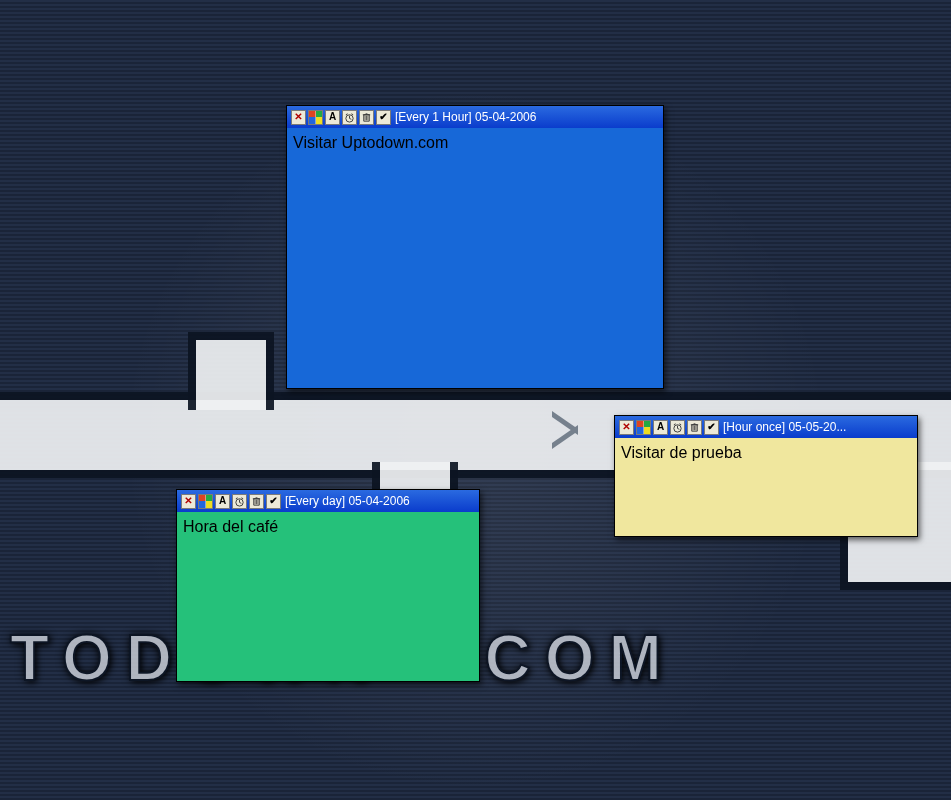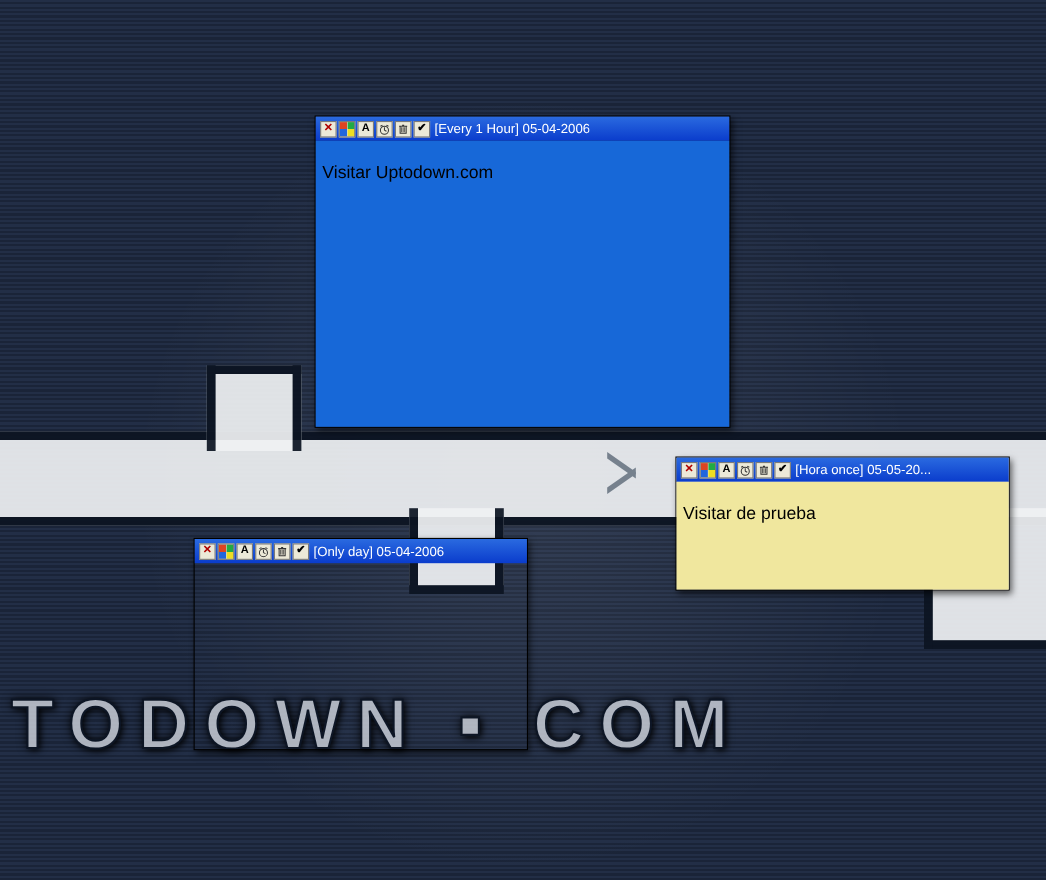--- a/index.html
+++ b/index.html
@@ -58,21 +58,21 @@
       linear-gradient(transparent 0 50%,#26d 0) left/50% 100% no-repeat,
       linear-gradient(transparent 0 50%,#ed2 0) right/50% 100% no-repeat,
       #ece9d8;
   }
   .ico.font{font-weight:bold;}
   .ico.alarm svg{width:11px;height:11px;}
   .ico.trash svg{width:11px;height:11px;}
   .ico.check{font-weight:bold;}
   .title-text{margin-left:2px;overflow:hidden;text-overflow:ellipsis;}
   .body{
-    flex:1;padding:21px 6px;font-size:16px;color:#000;
+    flex:1;padding:6px 6px;font-size:16px;color:#000;
   }
   
   #note-blue{left:286px;top:105px;width:376px;height:282px;}
   #note-blue .body{background:#1768d8;}
   #note-green{left:176px;top:489px;width:302px;height:191px;}
   #note-green .body{background:#25c17a;}
   #note-yellow{left:614px;top:415px;width:302px;height:120px;}
   #note-yellow .body{background:#f0e79e;}
 </style>
 </head>
@@ -127,21 +127,21 @@
           </svg>
       </span>
       <span class="ico trash">
         <svg viewBox="0 0 12 12">
             <path d="M3 3h6v7H3zM2 3h8M5 2h2" fill="none" stroke="#333" stroke-width="1"></path>
             <path d="M4.5 4v5M6 4v5M7.5 4v5" stroke="#333" stroke-width="0.8"></path>
           </svg>
       </span>
       <span class="ico check">✔</span>
       <span class="title-text">
-        <span>[Hora once]</span>
+        <span>[Hour once]</span>
         <span>05-05-20...</span>
       </span>
     </div>
     <div class="body">Visitar de prueba</div>
   </div>
 
   <div id="note-green" class="note">
     <div class="titlebar">
       <span class="ico close">✕</span>
       <span class="ico color"></span>
@@ -154,19 +154,20 @@
           </svg>
       </span>
       <span class="ico trash">
         <svg viewBox="0 0 12 12">
             <path d="M3 3h6v7H3zM2 3h8M5 2h2" fill="none" stroke="#333" stroke-width="1"></path>
             <path d="M4.5 4v5M6 4v5M7.5 4v5" stroke="#333" stroke-width="0.8"></path>
           </svg>
       </span>
       <span class="ico check">✔</span>
       <span class="title-text">
-        <span>[Only day]</span>
+        <span>[Every day]</span>
         <span>05-04-2006</span>
       </span>
     </div>
+    <div class="body">Hora del café</div>
   </div>
 
 </div>
 
 </body></html>

